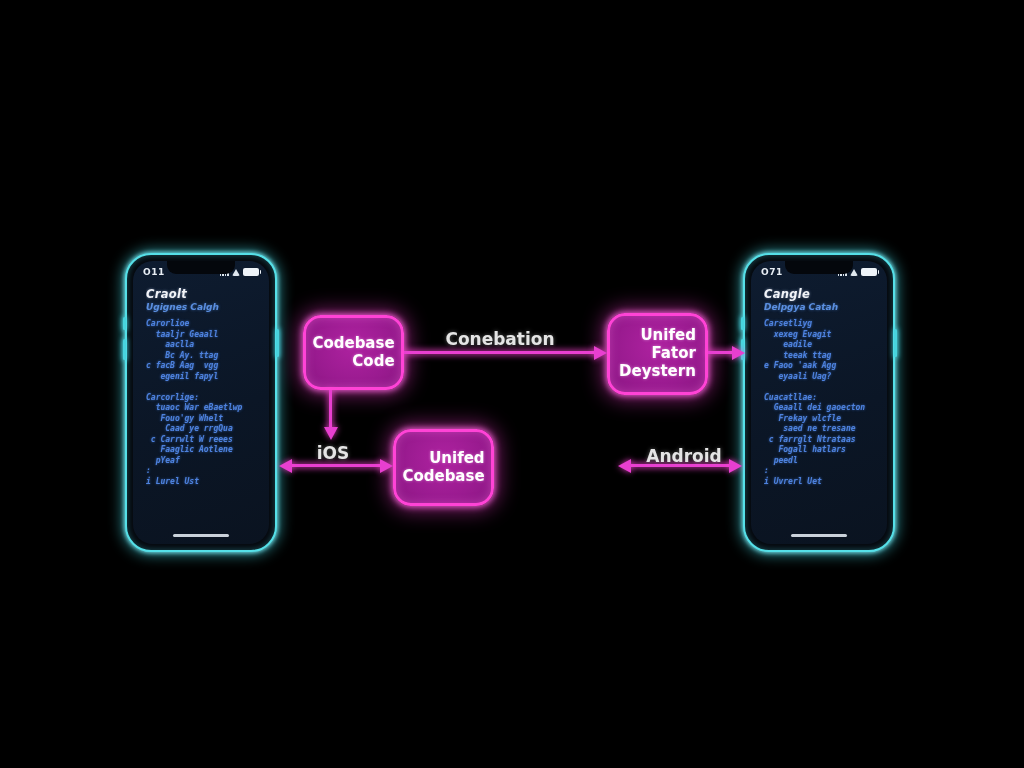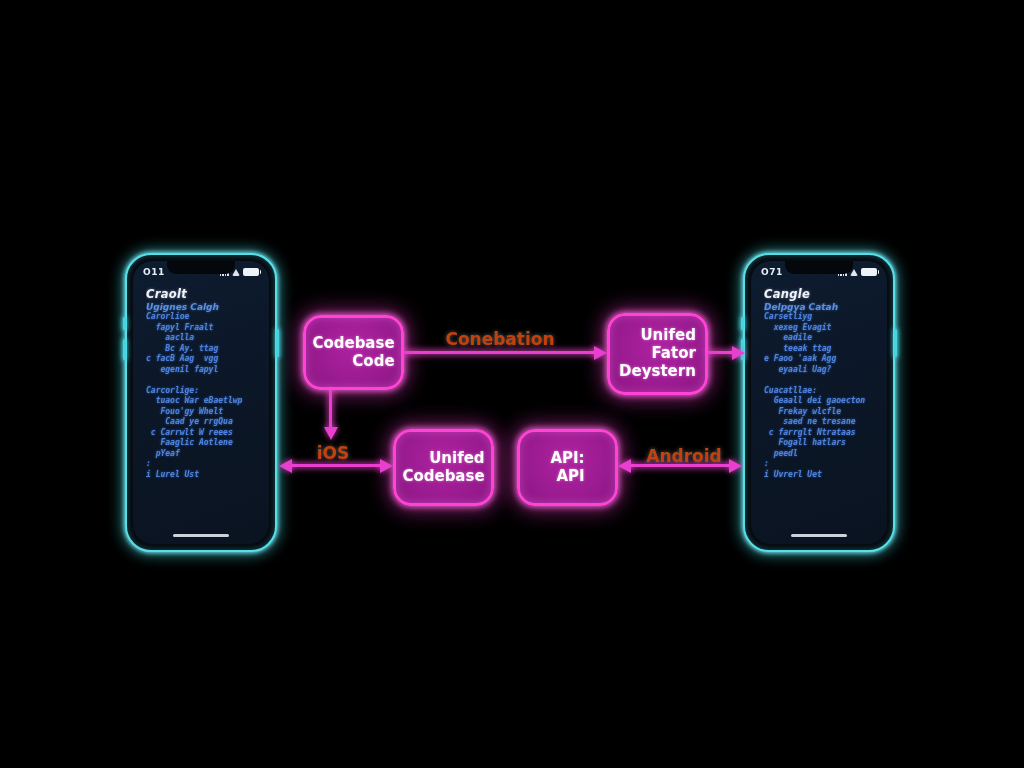--- a/index.html
+++ b/index.html
@@ -95,21 +95,21 @@
     letter-spacing: 0.3px;
     text-shadow: 0 0 3px rgba(200,220,255,0.5);
   }
   .screen-subheading {
     color: #5b8fe0;
     font-size: 9px;
     font-weight: bold;
     margin-top: 1px;
     text-shadow: 0 0 3px rgba(80,140,230,0.6);
   }
-  .screen-lines { }
+  .screen-lines { margin-top: 7px; }
   .screen-lines div {
     font-family: "DejaVu Sans Mono", monospace;
     color: #4e82de;
     font-size: 8px;
     line-height: 10.5px;
     white-space: pre;
     font-weight: bold;
     text-shadow: 0 0 2.5px rgba(70,130,230,0.7);
   }
   .home-indicator {
@@ -169,21 +169,21 @@
     position: absolute;
     width: 0; height: 0;
     filter: drop-shadow(0 0 3px rgba(255,70,215,0.8));
   }
   .ah.right { border-top: 7px solid transparent; border-bottom: 7px solid transparent; border-left: 13px solid #e83fd0; }
   .ah.left  { border-top: 7px solid transparent; border-bottom: 7px solid transparent; border-right: 13px solid #e83fd0; }
   .ah.down  { border-left: 7px solid transparent; border-right: 7px solid transparent; border-top: 13px solid #e83fd0; }
 
   .flow-label {
     position: absolute;
-    color: #c2410c;
+    color: #e5e5e5;
     text-shadow: 0 0 4px rgba(255,255,255,0.35);
     white-space: nowrap;
   }
   #label-conebation { left: 500px; top: 329px; transform: translateX(-50%); font-size: 17px; font-weight: 600; }
   #label-ios        { left: 333px; top: 443px; transform: translateX(-50%); font-size: 17px; font-weight: 600; }
   #label-android    { left: 684px; top: 446px; transform: translateX(-50%); font-size: 17px; font-weight: 600; }
 </style>
 </head>
 <body>
 
@@ -206,21 +206,21 @@
           <span class="wifi"></span>
           <span class="batt"></span>
         </span>
       </div>
       <div class="notch"></div>
       <div class="screen-body">
         <div class="screen-heading">Craolt</div>
         <div class="screen-subheading">Ugignes Calgh</div>
         <div class="screen-lines">
             <div>Carorlioe</div>
-            <div>  fapyl Fraalt</div>
+            <div>  taaljr Geaall</div>
             <div>    aaclla</div>
             <div>    Bc Ay. ttag</div>
             <div>c facB Aag  vgg</div>
             <div>   egenil fapyl</div>
             <div>&nbsp;</div>
             <div>Carcorlige:</div>
             <div>  tuaoc War eBaetlwp</div>
             <div>   Fouo'gy Whelt</div>
             <div>    Caad ye rrgQua</div>
             <div> c Carrwlt W reees</div>
@@ -285,24 +285,20 @@
   </div>
   <div class="fc-box" id="box-unifed-fator">
     <div class="fc-label">Unifed
 Fator
 Deystern</div>
   </div>
   <div class="fc-box" id="box-unifed-codebase">
     <div class="fc-label">Unifed
 Codebase</div>
   </div>
-  <div class="fc-box" id="box-api-api">
-    <div class="fc-label">API:
-API</div>
-  </div>
 
   <div class="arrow-line h" style="left:404px; top:351px; width:192px;"></div>
   <div class="ah right" style="left:594px; top:346px;"></div>
 
   <div class="arrow-line h" style="left:708px; top:351px; width:26px;"></div>
   <div class="ah right" style="left:732px; top:346px;"></div>
 
   <div class="arrow-line v" style="left:329px; top:390px; height:38px;"></div>
   <div class="ah down" style="left:324px; top:427px;"></div>
 

